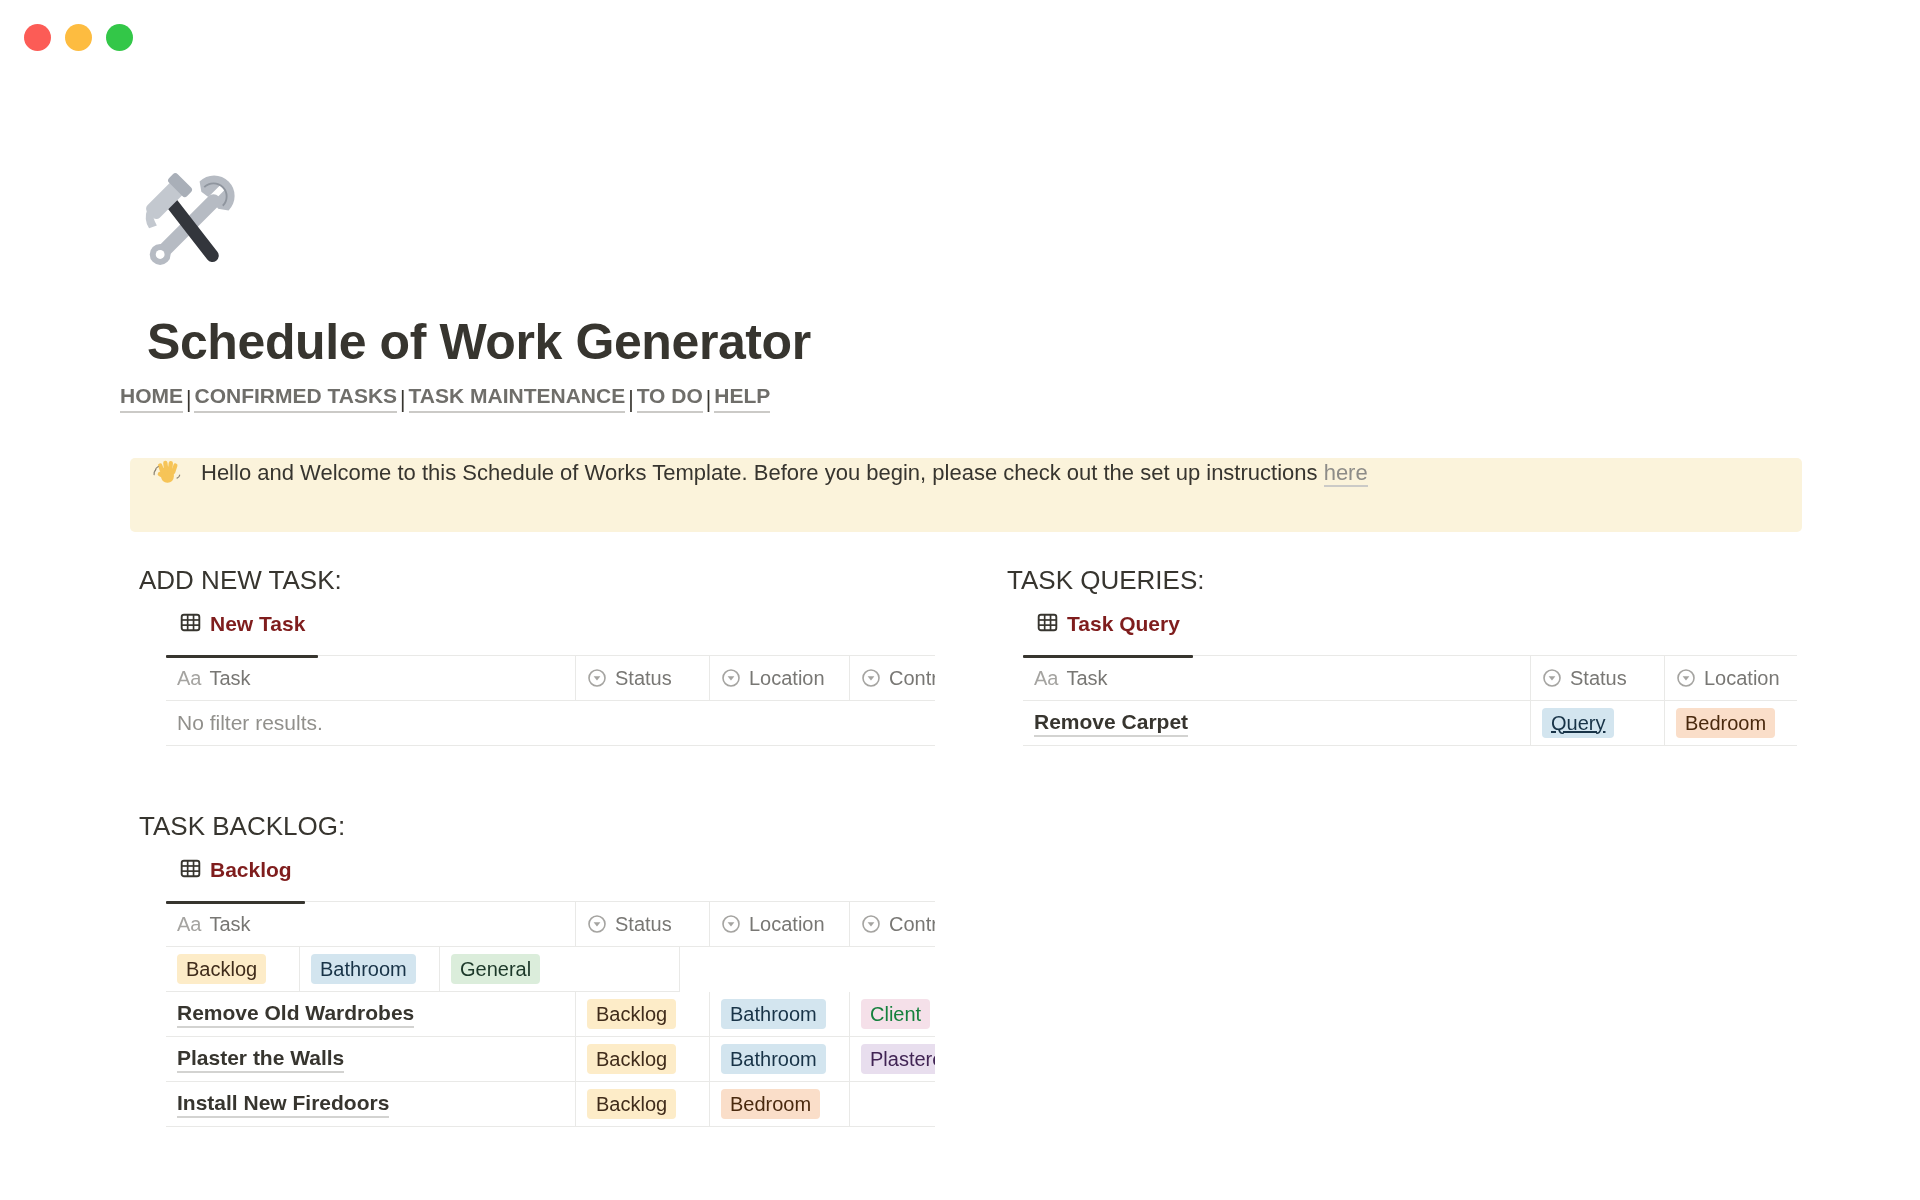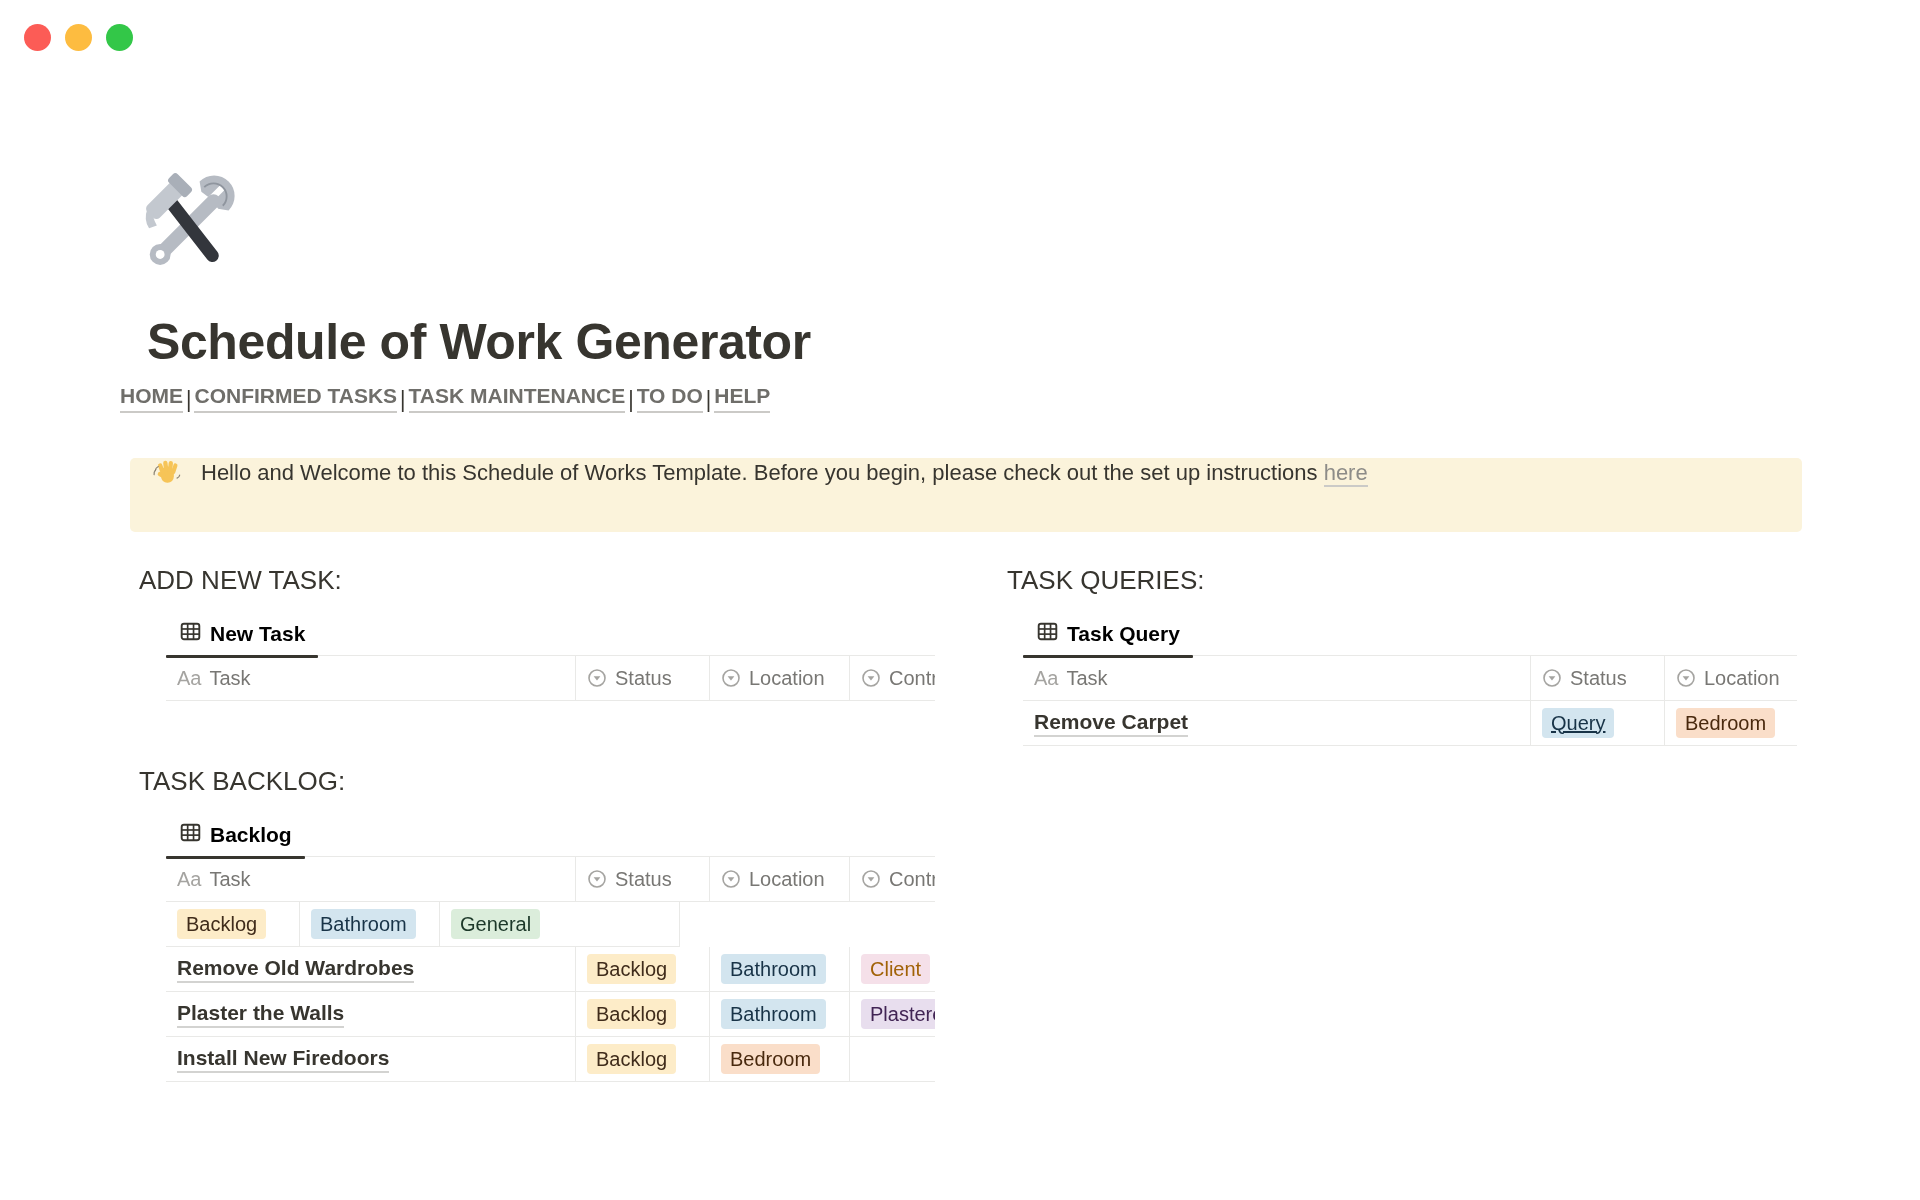--- a/index.html
+++ b/index.html
@@ -32,22 +32,22 @@
   .col{position:absolute;top:566px;overflow:hidden}
   .col-left{left:139px;width:796px;height:620px}
   .col-right{left:1007px;width:790px;height:620px}
   .sec-heading{margin:0;font-size:26px;line-height:28px;font-weight:400;color:#37352f;white-space:nowrap}
   .db{margin-top:18px}
   .db-indent-l{margin-left:27px}
   .db-indent-r{margin-left:16px}
   .section2{margin-top:66px}
   
   .view-tabs{height:44px;box-sizing:border-box;border-bottom:1px solid #e9e9e7;display:flex;align-items:flex-end}
-  .view-tab{position:relative;display:inline-flex;align-items:center;gap:9px;height:43px;
-            padding:0 13px 0 14px;font-size:21px;font-weight:700;color:#000000;cursor:pointer;white-space:nowrap}
+  .view-tab{position:relative;display:inline-flex;align-items:flex-start;gap:9px;height:43px;
+            padding:0 13px 0 14px;font-size:21px;font-weight:700;color:#7f1d1d;cursor:pointer;white-space:nowrap}
   .view-tab::after{content:"";position:absolute;left:0;right:0;bottom:-3px;height:3px;background:#37352f;border-radius:1px}
   .view-tab svg{flex:none}
   
   .t-header,.t-row{display:flex}
   .t-cell{box-sizing:border-box;flex:none;display:flex;align-items:center;gap:8px;
           padding:0 8px 0 11px;border-right:1px solid #e9e9e7;overflow:hidden;white-space:nowrap}
   .t-header .t-cell{height:45px;border-bottom:1px solid #e9e9e7;color:#787774;font-size:20px;cursor:pointer}
   .t-row .t-cell{height:45px;border-bottom:1px solid #e9e9e7;cursor:pointer}
   .aa-icon{color:#a5a4a1;font-size:20px;letter-spacing:0;flex:none}
   .sel-icon{display:flex;flex:none}
@@ -165,20 +165,23 @@
           <div class="t-cell" style="width: 240px;">
             <span class="sel-icon">
               <svg viewBox="0 0 20 20" width="20" height="20">
                 <circle cx="10" cy="10" r="8" fill="none" stroke="#a5a4a1" stroke-width="1.6"></circle>
                 <path d="M6.6 8.2 L13.4 8.2 L10 12.6 Z" fill="#a5a4a1"></path>
               </svg>
             </span>
             <span>Contractor</span>
           </div>
         </div>
+        <div class="t-row empty">
+          <div class="t-cell" style="width: 924px;">No filter results.</div>
+        </div>
       </div>
   </section>
   <section class="section2">
     <h2 class="sec-heading">TASK BACKLOG:</h2>
     <div class="db db-indent-l">
         <div class="view-tabs">
           <div class="view-tab">
             <span><svg viewBox="0 0 20 20" width="21" height="21">
                 <rect x="1.6" y="2.6" width="16.8" height="14.8" rx="2.2" fill="none" stroke="#37352f" stroke-width="1.8"></rect>
                 <line x1="1.6" y1="7.6" x2="18.4" y2="7.6" stroke="#37352f" stroke-width="1.6"></line>
@@ -237,21 +240,21 @@
           <div class="t-cell" style="width: 410px; text-align: right;">
             <span class="task-link">Remove Old Wardrobes</span>
           </div>
           <div class="t-cell" style="width: 134px;">
             <span class="tag" style="background: rgb(253, 236, 200); color: rgb(64, 44, 27);">Backlog</span>
           </div>
           <div class="t-cell" style="width: 140px;">
             <span class="tag" style="background: rgb(211, 229, 239); color: rgb(24, 51, 71);">Bathroom</span>
           </div>
           <div class="t-cell" style="width: 240px;">
-            <span class="tag" style="background: rgb(245, 224, 233); color: #a16207;">Client</span>
+            <span class="tag" style="background: rgb(245, 224, 233); color: #15803d;">Client</span>
           </div>
         </div>
         <div class="t-row">
           <div class="t-cell" style="width: 410px;">
             <span class="task-link">Plaster the Walls</span>
           </div>
           <div class="t-cell" style="width: 134px;">
             <span class="tag" style="background: rgb(253, 236, 200); color: rgb(64, 44, 27);">Backlog</span>
           </div>
           <div class="t-cell" style="width: 140px;">

